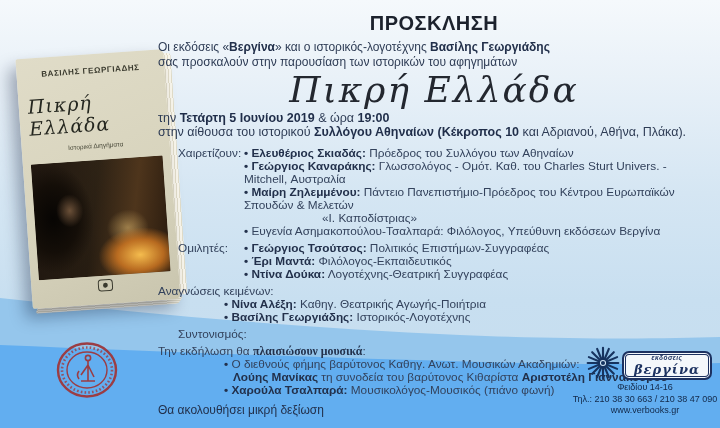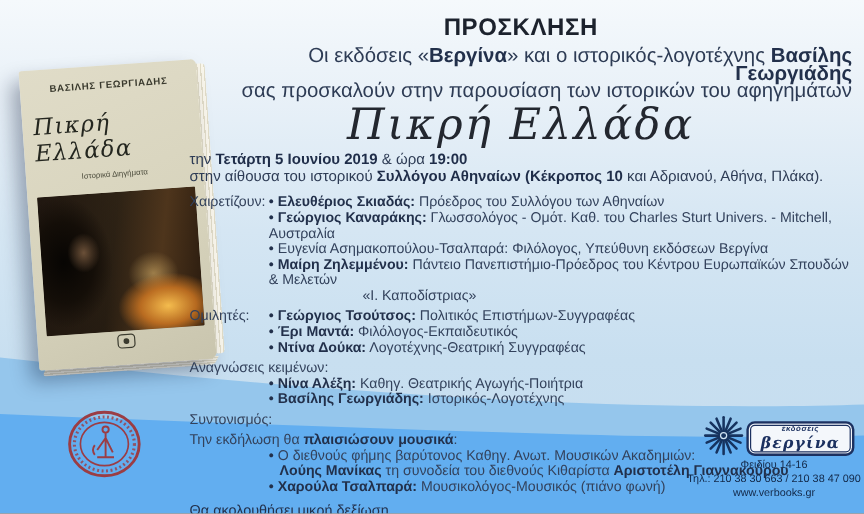--- a/index.html
+++ b/index.html
@@ -5,35 +5,35 @@
   html,body{margin:0;padding:0;background:#888;}
   .flyer{
     position:relative; width:720px; height:428px; overflow:hidden;
     font-family:"Liberation Sans", sans-serif;
     background:linear-gradient(180deg,#f5f9fc 0%,#e9f1f8 18%,#d5e6f3 45%,#c8dff0 70%,#c4dcef 100%);
   }
   .waves{position:absolute;left:0;top:288px;width:720px;height:140px;}
   
   .content{position:absolute;left:158px;top:6px;width:552px;color:#2f3e58;}
   .title{margin-top:6px;text-align:center;font-size:20px;line-height:22px;font-weight:bold;color:#1c222d;letter-spacing:.5px;}
-  .intro{margin-top:6px;text-align:right;font-size:17px;line-height:14.5px;color:#2e3c55;}
+  .intro{margin-top:6px;text-align:left;font-size:12px;line-height:14.5px;color:#2e3c55;}
   .intro2{margin-top:0;}
   .intro b{color:#22304b;}
   .script-title{
     text-align:center;font-family:"DejaVu Serif",serif;font-style:italic;
     font-size:36px;line-height:42px;color:#23272f;letter-spacing:2px;
   }
   .when{text-align:left;font-size:12.5px;line-height:14px;color:#2e3c55;}
   .when b{color:#1f2d49;}
   .sections{margin-top:8px;font-size:11.8px;line-height:13px;color:#33425c;}
   .sec{margin-top:4px;}
-  .row{display:flex;}
+  .row{display:flex;margin-left:20px;}
   .label{width:66px;flex:none;}
   .label-line{margin-bottom:0;}
-  .label-line b{color:#22304b;}
+  .label-line b{color:#22304b;font-family:Liberation Serif, serif;}
   .items{flex:1;}
   .indent{margin-left:66px;}
   .bi::before{content:"• ";font-weight:bold;color:#22304b;}
   .bi b{color:#22304b;}
   .cont{padding-left:9px;}
   .cont b{color:#22304b;}
   .cont2{padding-left:78px;}
   .closing{margin-top:6px;font-size:12px;color:#22304b;}
   
   .book{position:absolute;left:24px;top:54px;width:148px;height:250px;transform:rotate(-4deg);}
@@ -107,24 +107,24 @@
     <div class="when"><span>την </span><b>Τετάρτη 5 Ιουνίου 2019</b><span> &amp; ώρα </span><b>19:00</b></div>
     <div class="when"><span>στην αίθουσα του ιστορικού </span><b>Συλλόγου Αθηναίων (Κέκροπος 10</b><span> και Αδριανού,  Αθήνα, Πλάκα).</span></div>
 
     <div class="sections">
 
       <div class="row sec">
         <span class="label">Χαιρετίζουν:</span>
         <div class="items">
           <div class="bi"><b>Ελευθέριος Σκιαδάς:</b><span> Πρόεδρος του Συλλόγου των Αθηναίων</span></div>
           <div class="bi"><b>Γεώργιος Καναράκης:</b><span> Γλωσσολόγος - Ομότ. Καθ. του Charles Sturt Univers. - Mitchell, Αυστραλία</span></div>
-          <div class="bi"><span>Ευγενία Ασημακοπούλου-Τσαλπαρά:</span><span> Φιλόλογος, Υπεύθυνη εκδόσεων Βεργίνα</span></div>
           <div class="bi"><b>Μαίρη Ζηλεμμένου:</b><span> Πάντειο Πανεπιστήμιο-Πρόεδρος του Κέντρου Ευρωπαϊκών Σπουδών &amp; Μελετών</span>
             <div class="cont2">«Ι. Καποδίστριας»</div>
           </div>
+          <div class="bi"><span>Ευγενία Ασημακοπούλου-Τσαλπαρά:</span><span> Φιλόλογος, Υπεύθυνη εκδόσεων Βεργίνα</span></div>
         </div>
       </div>
 
       <div class="row sec">
         <span class="label">Ομιλητές:</span>
         <div class="items">
           <div class="bi"><b>Γεώργιος Τσούτσος:</b><span> Πολιτικός Επιστήμων-Συγγραφέας</span></div>
           <div class="bi"><b>Έρι Μαντά:</b><span> Φιλόλογος-Εκπαιδευτικός</span></div>
           <div class="bi"><b>Ντίνα Δούκα:</b><span> Λογοτέχνης-Θεατρική Συγγραφέας</span></div>
         </div>
@@ -139,21 +139,21 @@
       </div>
 
       <div class="row sec">
         <span class="label">Συντονισμός:</span>
       </div>
 
       <div class="sec">
         <div class="label-line"><span>Την εκδήλωση θα </span><b>πλαισιώσουν μουσικά</b><span>:</span></div>
         <div class="items indent">
           <div class="bi"><span>Ο διεθνούς φήμης βαρύτονος Καθηγ. Ανωτ. Μουσικών Ακαδημιών:</span>
-            <div class="cont"><b>Λούης Μανίκας</b><span> τη συνοδεία του διεθνούς Κιθαρίστα </span><b>Αριστοτέλη Γιαννακούρου</b></div>
+            <div class="cont"><b>Λούης Μανίκας</b><span> τη συνοδεία του βαρύτονος Κιθαρίστα </span><b>Αριστοτέλη Γιαννακούρου</b></div>
           </div>
           <div class="bi"><b>Χαρούλα Τσαλπαρά:</b><span> Μουσικολόγος-Μουσικός (πιάνο φωνή)</span></div>
         </div>
       </div>
 
     </div>
 
     <div class="closing">Θα ακολουθήσει μικρή δεξίωση</div>
   </div>
 

